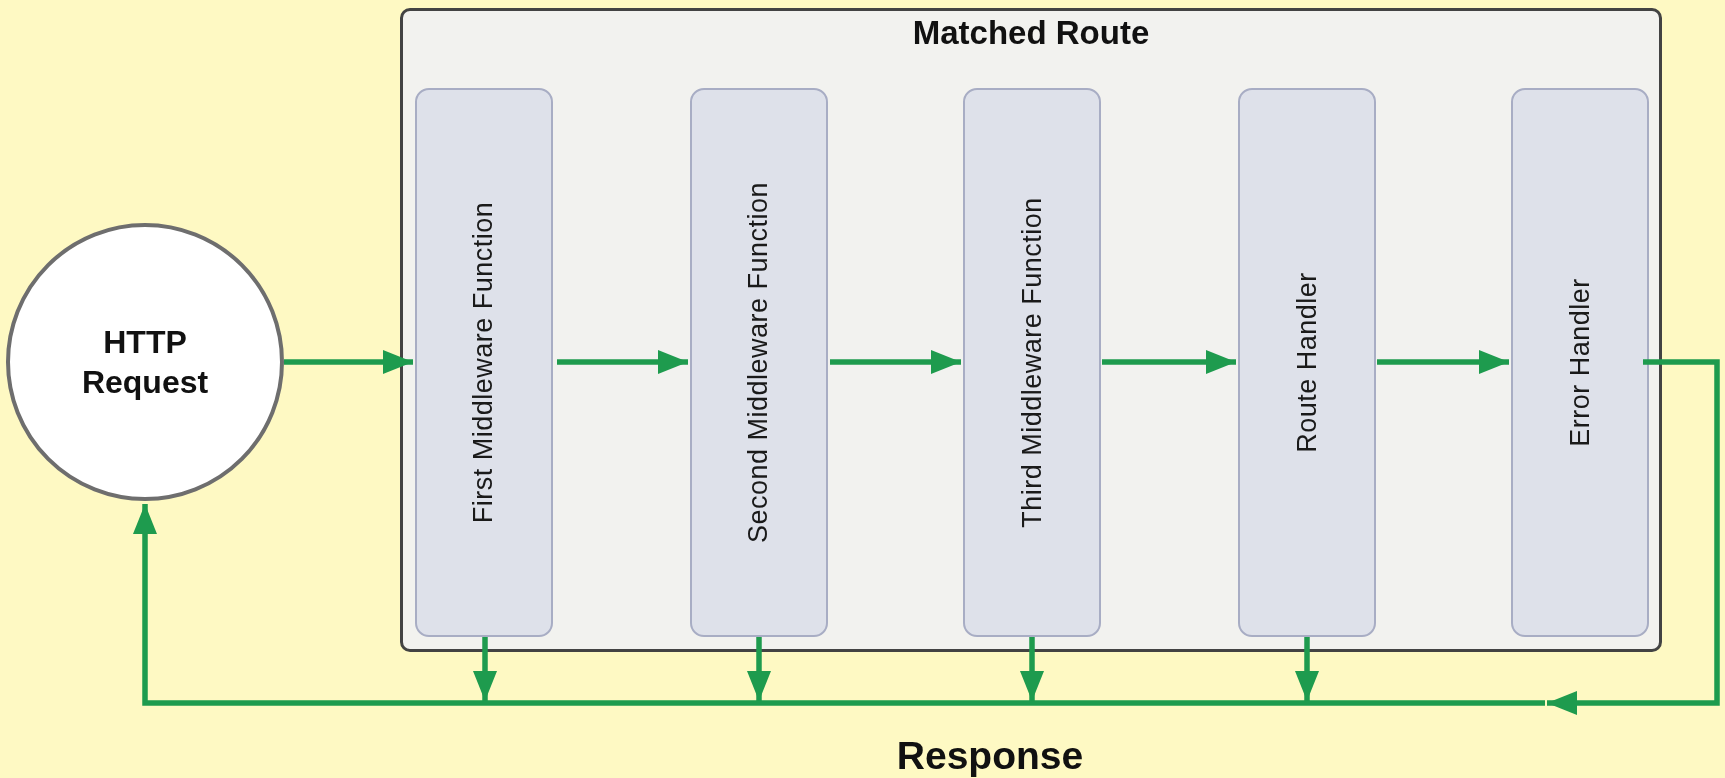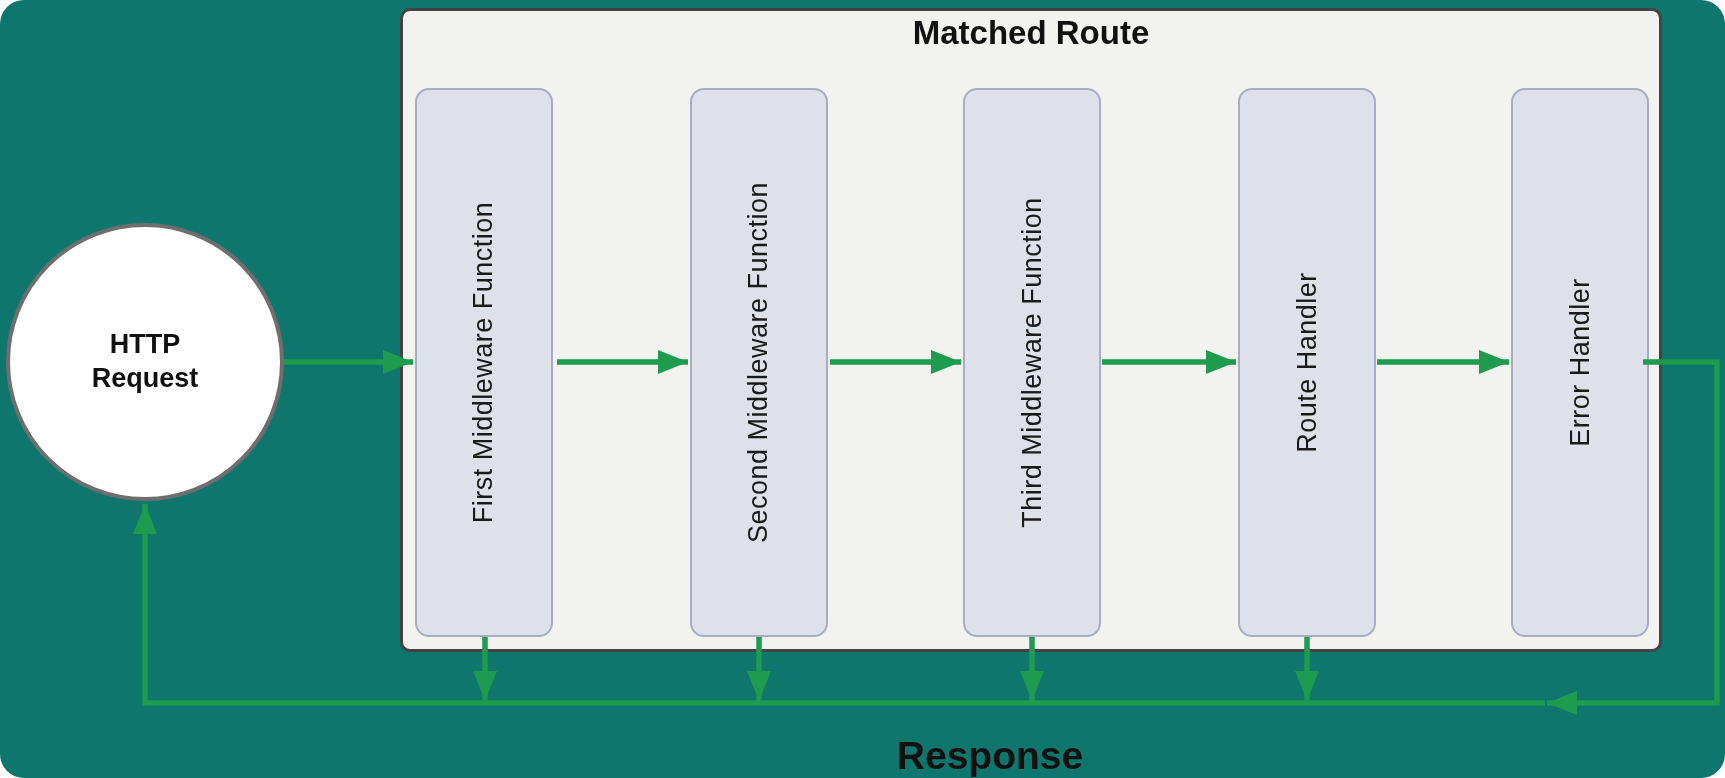--- a/index.html
+++ b/index.html
@@ -5,23 +5,22 @@
   html, body {
     margin: 0;
     padding: 0;
     background: #ffffff;
     font-family: "Liberation Sans", "DejaVu Sans", sans-serif;
   }
   .canvas {
     position: relative;
     width: 1725px;
     height: 778px;
-    background: #0f766e;
+    background: #fef9c3;
     overflow: hidden;
-    border-radius: 24px;
   }
   
   .container-box {
     position: absolute;
     left: 400px;
     top: 8px;
     width: 1262px;
     height: 644px;
     box-sizing: border-box;
     background: #f2f2ef;
@@ -82,21 +81,21 @@
     border-radius: 50%;
     display: flex;
     align-items: center;
     justify-content: center;
     z-index: 2;
   }
   .request-circle .clabel {
     display: inline-block;
     width: 175px;
     text-align: center;
-    font-size: 27px;
+    font-size: 32px;
     font-weight: bold;
     line-height: 1.25;
     color: #111111;
   }
   
   .response-label {
     position: absolute;
     left: 990px;
     top: 734px;
     transform: translateX(-50%);

